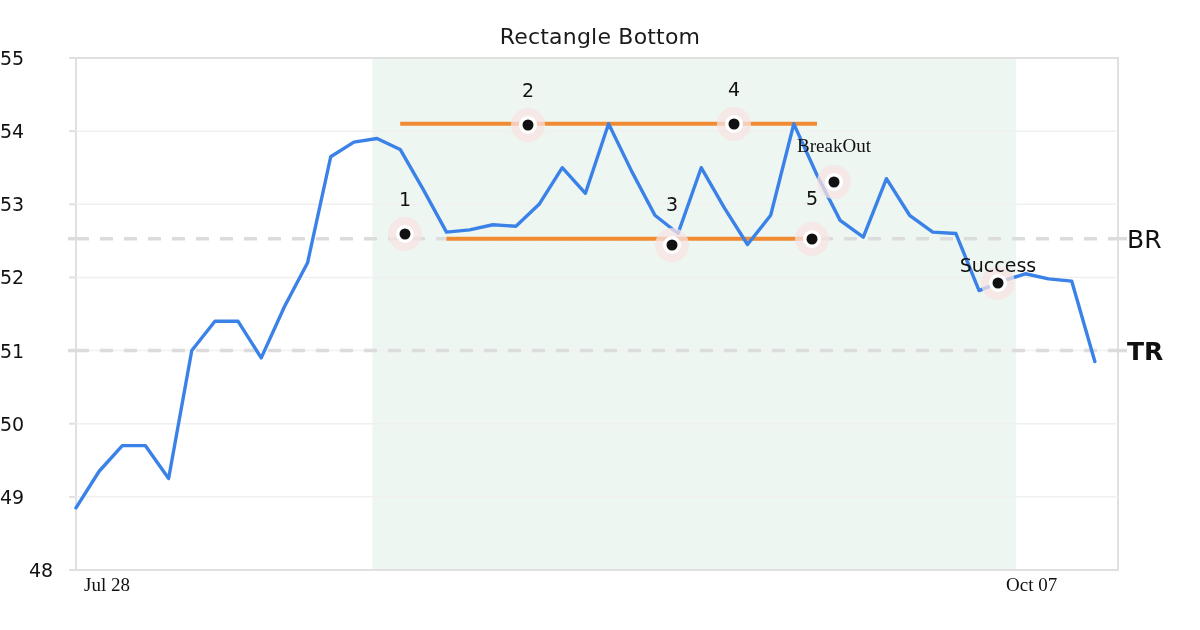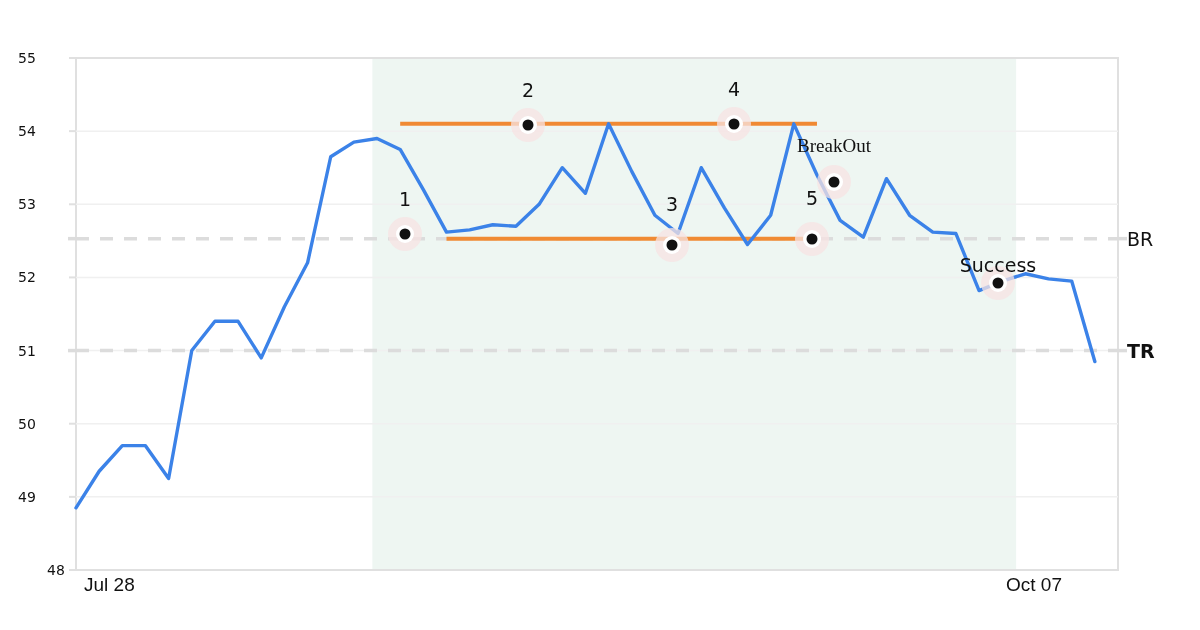--- a/index.html
+++ b/index.html
@@ -31,38 +31,38 @@
     width: 1200px;
     text-align: center;
     font-family: "DejaVu Sans", sans-serif;
     font-size: 22px;
     color: #1a1a1a;
     letter-spacing: 0.2px;
   }
   .ytick-label {
     position: absolute;
     font-family: "DejaVu Sans", sans-serif;
-    font-size: 14px;
+    font-size: 19px;
     color: #111111;
-    text-align: center;
+    text-align: left;
     width: 54px;
     left: 0;
     transform: translateY(-50%);
   }
   .hline-label {
     position: absolute;
     font-family: "DejaVu Sans", sans-serif;
-    font-size: 19px;
+    font-size: 25px;
     color: #111111;
     left: 1127px;
     transform: translateY(-50%);
   }
   .xtick-label {
     position: absolute;
-    font-family: Liberation Sans, sans-serif;
+    font-family: Liberation Serif, serif;
     font-size: 19px;
     color: #111111;
     top: 574px;
     text-align: center;
   }
   .point-label {
     position: absolute;
     font-family: "DejaVu Sans", sans-serif;
     font-size: 19px;
     color: #111111;
@@ -146,20 +146,21 @@
         <circle cx="812" cy="239" r="5.5" fill="#111111"></circle>
         <circle cx="834" cy="182" r="17" fill="#f7e3e3" opacity="0.75"></circle>
         <circle cx="834" cy="182" r="9" fill="#ffffff"></circle>
         <circle cx="834" cy="182" r="5.5" fill="#111111"></circle>
         <circle cx="998" cy="283" r="17" fill="#f7e3e3" opacity="0.75"></circle>
         <circle cx="998" cy="283" r="9" fill="#ffffff"></circle>
         <circle cx="998" cy="283" r="5.5" fill="#111111"></circle>
       </g>
   </svg>
 
+  <div class="chart-title">Rectangle Bottom</div>
 
   <div id="ytick-labels">
       <div class="ytick-label" style="top: 570px; padding-left: 29px;">48</div>
       <div class="ytick-label" style="top: 496.857px;">49</div>
       <div class="ytick-label" style="top: 423.714px;">50</div>
       <div class="ytick-label" style="top: 350.571px;">51</div>
       <div class="ytick-label" style="top: 277.429px;">52</div>
       <div class="ytick-label" style="top: 204.286px;">53</div>
       <div class="ytick-label" style="top: 131.143px;">54</div>
       <div class="ytick-label" style="top: 58px;">55</div>

